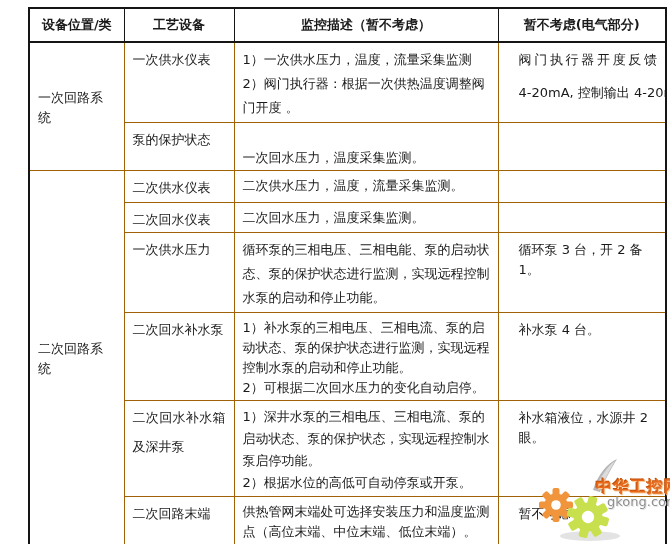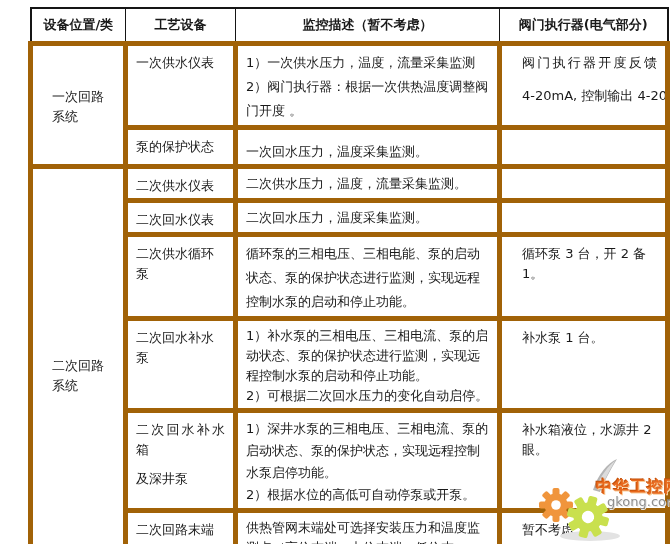--- a/index.html
+++ b/index.html
@@ -2,23 +2,23 @@
 <html><head>
 <meta charset="utf-8">
 <style>
   html,body{margin:0;padding:0;background:#ffffff;}
   .page{position:relative;width:670px;height:544px;background:#ffffff;overflow:hidden;
         font-family:"DejaVu Sans",sans-serif;color:#1a1a1a;}
   table.spec{position:absolute;left:28px;top:7px;border-collapse:collapse;table-layout:fixed;
         width:637px;background:#fff;border:2px solid #151515;}
   th{border:1px solid #151515;border-bottom:2px solid #151515;font-size:13px;font-weight:bold;
         padding:2px;height:28px;}
-  td{border:5px solid #a16207;font-size:13px;vertical-align:top;padding:5px 8px 2px 8px;
+  td{border:1px solid #a16207;font-size:13px;vertical-align:top;padding:5px 8px 2px 8px;
         line-height:20px;overflow:hidden;}
-  td.loc{vertical-align:middle;padding-left:19px;margin-top:20px;}
+  td.loc{vertical-align:middle;padding-left:8px;margin-top:20px;}
   td.equip{padding-top:7px;}
   td.mon{white-space:pre-line;margin-left:19px;}
   td.mon.lh24{line-height:24px;}
   td.mon.lh22{line-height:22px;}
   td.stat{padding-top:7px;padding-left:20px;}
   .justify-line{text-align:justify;text-align-last:justify;}
   .stat-line2{margin-top:13px;white-space:nowrap;}
   .equip-line2{margin-top:9px;}
   
   .watermark{position:absolute;left:536px;top:458px;width:134px;height:86px;pointer-events:none;}
@@ -38,60 +38,60 @@
       <col style="width:95px">
         <col style="width:110px">
         <col style="width:264px">
         <col style="width:168px">
     </colgroup>
     <thead>
       <tr>
         <th>设备位置/类</th>
         <th>工艺设备</th>
         <th>监控描述（暂不考虑）</th>
-        <th>阀门执行器(电气部分)</th>
+        <th>暂不考虑(电气部分)</th>
       </tr>
     </thead>
     <tbody>
       <tr style="height:72px">
         <td class="loc" rowspan="2">一次回路系统</td>
         <td class="equip">一次供水仪表</td>
         <td class="mon lh24">1）一次供水压力，温度，流量采集监测
 2）阀门执行器：根据一次供热温度调整阀门开度 。</td>
         <td class="stat">
           <div class="justify-line">阀门执行器开度反馈</div>
           <div class="stat-line2">4-20mA, 控制输出 4-20mA。</div>
         </td>
       </tr>
       <tr style="height:32px">
         <td class="equip">泵的保护状态</td>
-        <td class="mon" style="padding-top:12px">一次回水压力，温度采集监测。</td>
+        <td class="mon" style="padding-top:25px">一次回水压力，温度采集监测。</td>
         <td class="stat"></td>
       </tr>
       <tr style="height:32px">
         <td class="loc" rowspan="6">二次回路系统</td>
         <td class="equip">二次供水仪表</td>
         <td class="mon">二次供水压力，温度，流量采集监测。</td>
         <td class="stat"></td>
       </tr>
       <tr style="height:20px">
         <td class="equip">二次回水仪表</td>
         <td class="mon" style="">二次回水压力，温度采集监测。</td>
         <td class="stat"></td>
       </tr>
       <tr style="height:76px">
-        <td class="equip">二次供水循环泵</td>
+        <td class="equip">一次供水压力</td>
         <td class="mon lh24">循环泵的三相电压、三相电能、泵的启动状态、泵的保护状态进行监测，实现远程控制水泵的启动和停止功能。</td>
         <td class="stat">循环泵 3 台，开 2 备 1。</td>
       </tr>
       <tr style="height:82px">
         <td class="equip">二次回水补水泵</td>
         <td class="mon">1）补水泵的三相电压、三相电流、泵的启动状态、泵的保护状态进行监测，实现远程控制水泵的启动和停止功能。
 2）可根据二次回水压力的变化自动启停。</td>
-        <td class="stat">补水泵 1 台。</td>
+        <td class="stat">补水泵 4 台。</td>
       </tr>
       <tr style="height:95px">
         <td class="equip">
           <div class="justify-line">二次回水补水箱</div>
           <div class="equip-line2">及深井泵</div>
         </td>
         <td class="mon lh22">1）深井水泵的三相电压、三相电流、泵的启动状态、泵的保护状态，实现远程控制水泵启停功能。
 2）根据水位的高低可自动停泵或开泵。</td>
         <td class="stat">补水箱液位，水源井 2 眼。</td>
       </tr>

